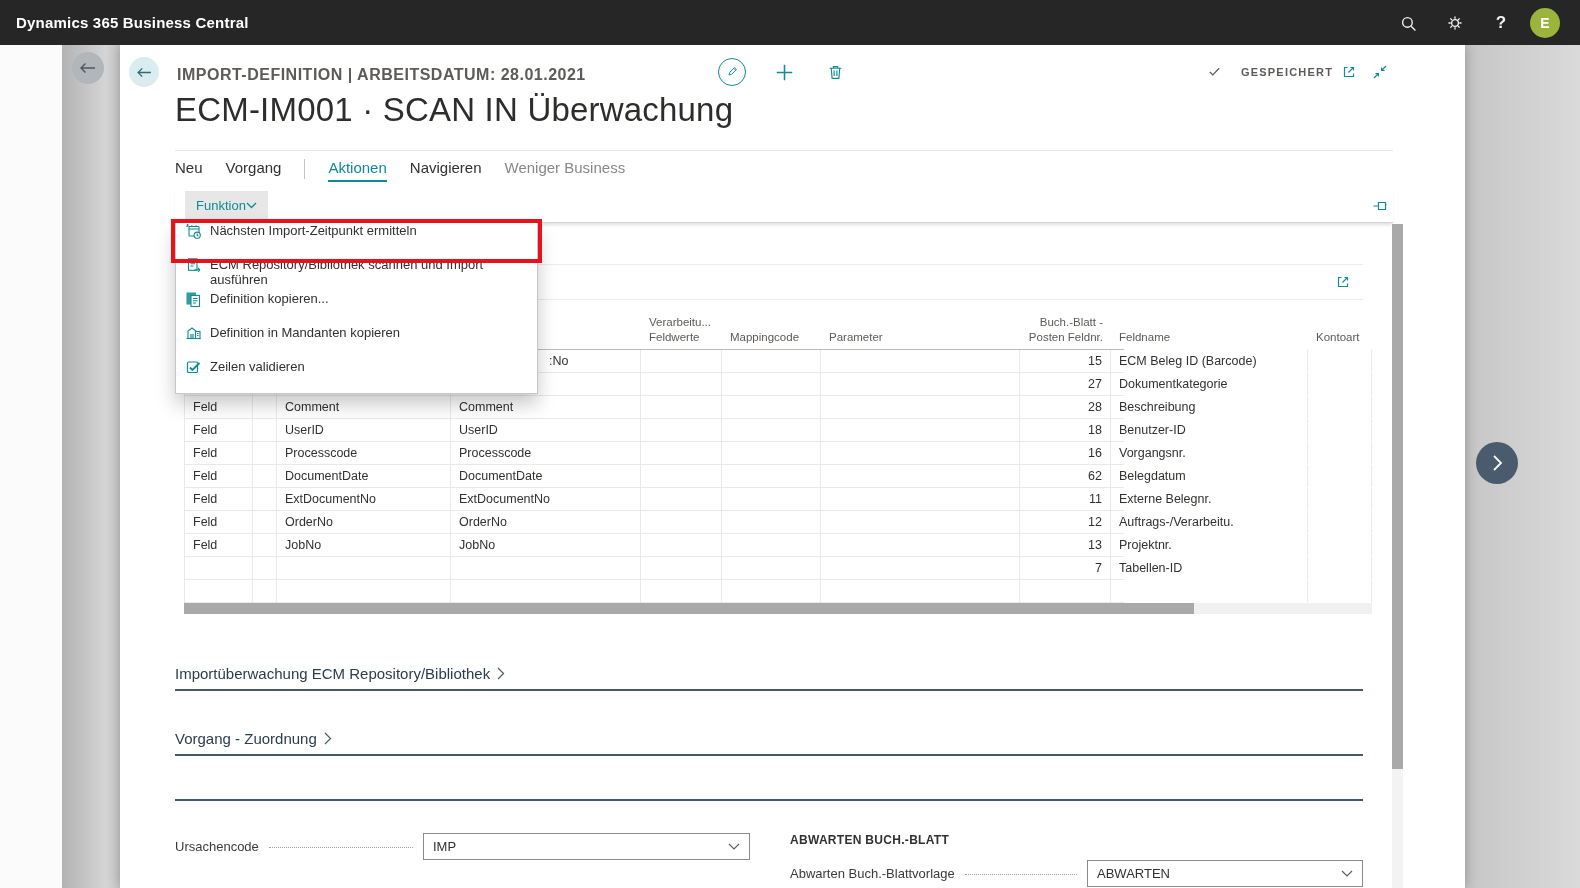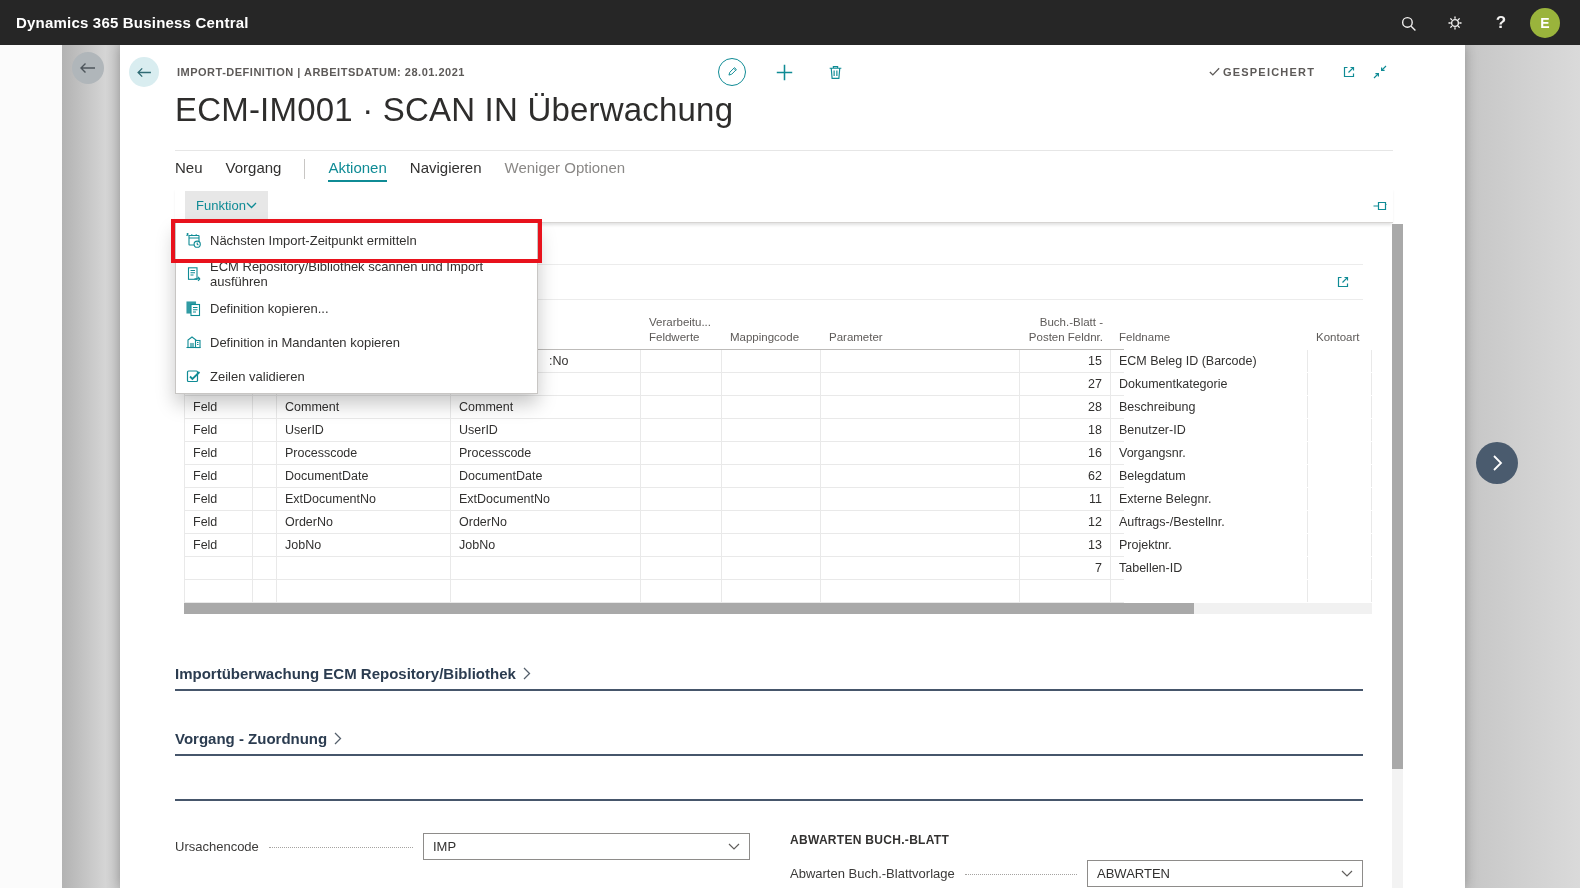--- a/index.html
+++ b/index.html
@@ -20,26 +20,26 @@
   
   .bg-left-white{position:absolute;left:0;top:45px;width:62px;height:843px;background:#fbfbfb}
   .bg-left-grey{position:absolute;left:62px;top:45px;width:58px;height:843px;background:linear-gradient(90deg,#b2b2b2,#d5d5d5 75%,#cacaca)}
   .bg-right{position:absolute;left:1465px;top:45px;width:115px;height:843px;background:linear-gradient(90deg,#c6c6c6,#dadada)}
   .grey-back{position:absolute;left:10px;top:7px;width:32px;height:32px;border-radius:50%;background:#b0b6ba;border:none;color:#4e565c;display:flex;align-items:center;justify-content:center;cursor:pointer}
   .next-btn{position:absolute;left:11px;top:397px;width:42px;height:42px;border-radius:50%;background:#4a5b6e;border:none;color:#fff;display:flex;align-items:center;justify-content:center;cursor:pointer}
 
   
   .card{position:absolute;left:120px;top:45px;width:1345px;height:843px;background:#fff;box-shadow:0 0 12px rgba(0,0,0,.28)}
   .back-btn{position:absolute;left:9px;top:12px;width:30px;height:30px;border-radius:50%;background:#d9edf0;border:none;color:#2f6b74;display:flex;align-items:center;justify-content:center;cursor:pointer}
-  .caption{position:absolute;left:57px;top:21px;font-size:11px;font-weight:700;letter-spacing:.5px;color:#5d5a58}
+  .caption{position:absolute;left:57px;top:21px;font-size:16px;font-weight:700;letter-spacing:.5px;color:#5d5a58}
   .pencil-circle{position:absolute;left:598px;top:13px;width:28px;height:28px;border-radius:50%;border:1px solid var(--accent);background:#fff;display:flex;align-items:center;justify-content:center;cursor:pointer}
   .icon-btn{position:absolute;background:none;border:none;display:flex;align-items:center;justify-content:center;cursor:pointer;color:var(--accent)}
   .plus-btn{left:652px;top:15px;width:24px;height:24px}
   .trash-btn{left:704px;top:16px;width:22px;height:22px}
-  .saved{position:absolute;left:1088px;top:20px;display:flex;align-items:center;gap:2px;color:#5d5a58;font-size:11px;font-weight:600;letter-spacing:1.2px}
+  .saved{position:absolute;left:1088px;top:20px;display:flex;align-items:center;gap:20px;color:#5d5a58;font-size:11px;font-weight:600;letter-spacing:1.2px}
   .popout-top{left:1220px;top:18px;width:18px;height:18px}
   .collapse-top{left:1251px;top:18px;width:18px;height:18px}
   .page-title{position:absolute;left:55px;top:46px;font-size:33px;font-weight:300;color:#2e2d2c;letter-spacing:.2px;white-space:nowrap}
   .title-divider{position:absolute;left:55px;top:105px;width:1218px;height:1px;background:#e6e6e6}
 
   
   .menu{position:absolute;left:55px;top:112px;height:25px;display:flex;align-items:flex-start;gap:23px;font-size:13px;color:#323130}
   .menu-item{background:none;border:none;font-size:15px;color:#323130;padding:2px 0 4px;border-bottom:2px solid transparent;cursor:pointer}
   .menu-item.active{color:var(--accent);border-bottom-color:var(--accent)}
   .menu-item.dim{color:#8a8886}
@@ -64,41 +64,41 @@
   .td{border-right:1px solid #e9e9e9;padding:0 8px;line-height:22px;overflow:hidden;white-space:nowrap}
   .td:first-child{border-left:1px solid #e9e9e9}
   .td.num{text-align:right}
   .hscroll-track{position:absolute;left:55px;top:560px;width:1188px;height:11px;background:#f1f1f1}
   .hscroll-thumb{width:1010px;height:11px;background:#a9a9a9;cursor:pointer}
   .vscroll-track{position:absolute;left:1272px;top:179px;width:11px;height:664px;background:#f3f3f3}
   .vscroll-thumb{width:11px;height:545px;background:#a9a9a9;cursor:pointer}
 
   
   .section{position:absolute;left:55px;width:1188px}
-  .sec-head{display:flex;align-items:center;gap:7px;font-size:15px;font-weight:700;color:var(--sec-text);cursor:pointer}
+  .sec-head{display:flex;align-items:center;gap:7px;font-size:15px;font-weight:400;color:var(--sec-text);cursor:pointer}
   .sec-line{height:2px;background:var(--sec-line);margin-top:7px}
   .sec-1{top:620px}.sec-2{top:685px}.sec-3{top:747px}
   .sec-chevron{display:flex;align-items:center;color:#55606c}
 
   
   .field-row{display:flex;align-items:center}
   .field-label{font-size:13px;color:#3b3a39;white-space:nowrap}
   .leader{flex:1;border-bottom:1px dotted #a5a3a1;height:1px;margin:0 10px;transform:translateY(1px)}
   .combo{flex:none;height:27px;border:1px solid #8e8c8a;background:#fff;display:flex;align-items:center;justify-content:space-between;padding:0 9px;font-size:13px;color:#323130;cursor:pointer}
   .form-left{position:absolute;left:55px;top:788px;width:575px}
   .form-left .combo{width:327px}
   .form-right{position:absolute;left:670px;top:788px;width:573px}
   .group-label{font-size:12px;font-weight:700;letter-spacing:.3px;color:#323130}
   .form-right .field-row{margin-top:13px}
   .form-right .combo{width:276px}
   .chev{color:#605e5c;display:flex;align-items:center}
 
   
   .dropdown{position:absolute;left:55px;top:177px;width:363px;background:#fff;border:1px solid #c8c6c4;box-shadow:0 10px 18px rgba(0,0,0,.22);z-index:50}
-  .dd-item{height:34px;display:flex;align-items:center;gap:8px;padding:0 9px;font-size:13px;color:#323130;cursor:pointer;background:#fff;border:none;width:100%;text-align:left}
+  .dd-item{height:34px;display:flex;gap:8px;padding:0 9px;font-size:13px;color:#323130;cursor:pointer;background:#fff;border:none;width:100%;text-align:left}
   .dd-icon{width:17px;height:17px;display:flex;align-items:center;justify-content:center;color:var(--accent);flex:none}
   .red-box{position:absolute;left:51px;top:174px;width:371px;height:44px;border:4px solid var(--red);z-index:60;pointer-events:none}
 
   svg{display:block}
 </style>
 </head>
 <body>
 
 <div class="stage">
 
@@ -180,21 +180,21 @@
 
     <h1 class="page-title">ECM-IM001 · SCAN IN Überwachung</h1>
     <div class="title-divider"></div>
 
     <nav class="menu">
       <button class="menu-item">Neu</button>
       <button class="menu-item">Vorgang</button>
       <span class="menu-divider"></span>
       <button class="menu-item active">Aktionen</button>
       <button class="menu-item">Navigieren</button>
-      <button class="menu-item dim">Weniger Optionen</button>
+      <button class="menu-item dim">Weniger Business</button>
     </nav>
 
     <div class="actionbar">
       <button class="funktion-btn">
         <span>Funktion</span>
         <svg width="11" height="7" viewBox="0 0 11 7" fill="none" stroke="#0f8b95" stroke-width="1.3">
             <path d="M1 1l4.5 4.5L10 1"></path>
           </svg>
       </button>
       <button class="icon-btn pin-btn">
@@ -321,21 +321,21 @@
 
   <div class="tr">
     <div class="td">Feld</div>
     <div class="td"></div>
     <div class="td">OrderNo</div>
     <div class="td">OrderNo</div>
     <div class="td"></div>
     <div class="td"></div>
     <div class="td"></div>
     <div class="td num">12</div>
-    <div class="td">Auftrags-/Bestellnr.</div>
+    <div class="td">Auftrags-/Verarbeitu.</div>
     <div class="td"></div>
   </div>
 
   <div class="tr">
     <div class="td">Feld</div>
     <div class="td"></div>
     <div class="td">JobNo</div>
     <div class="td">JobNo</div>
     <div class="td"></div>
     <div class="td"></div>

